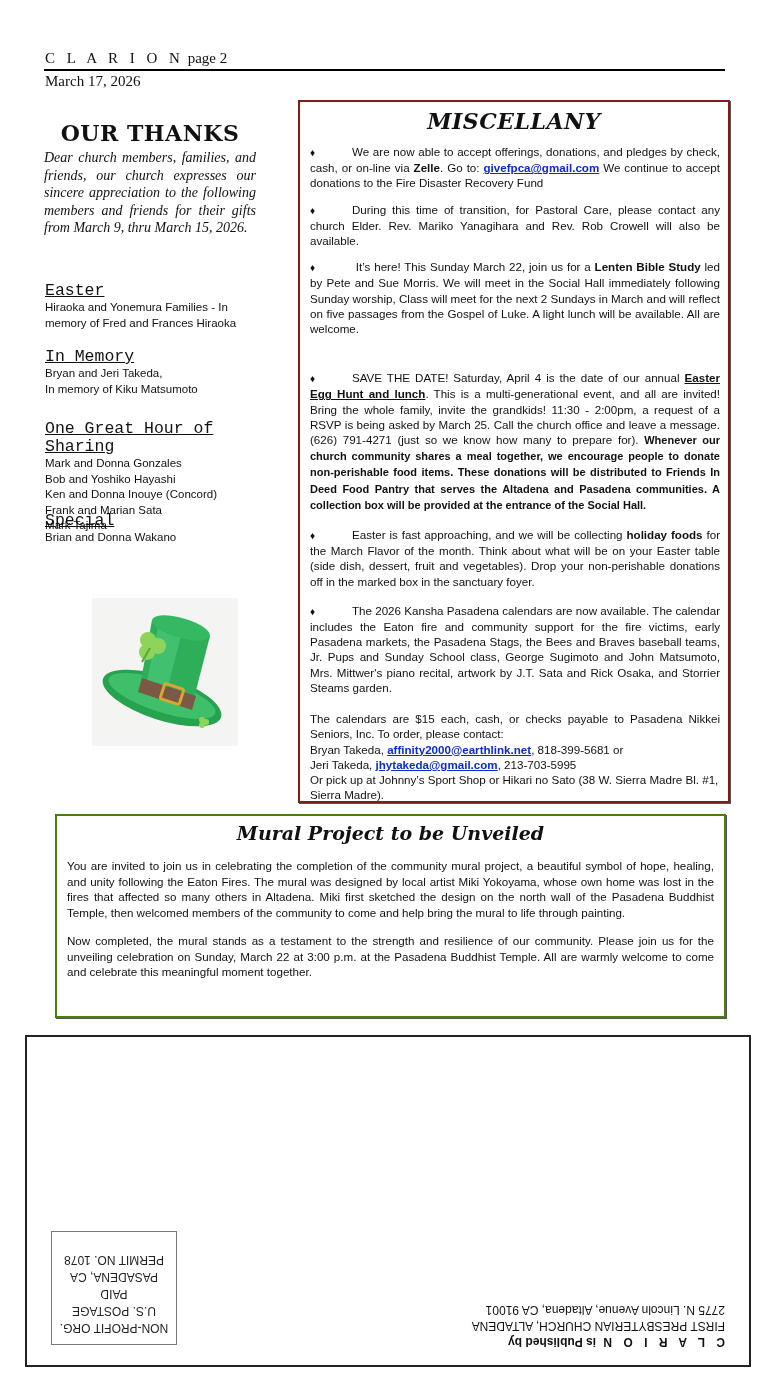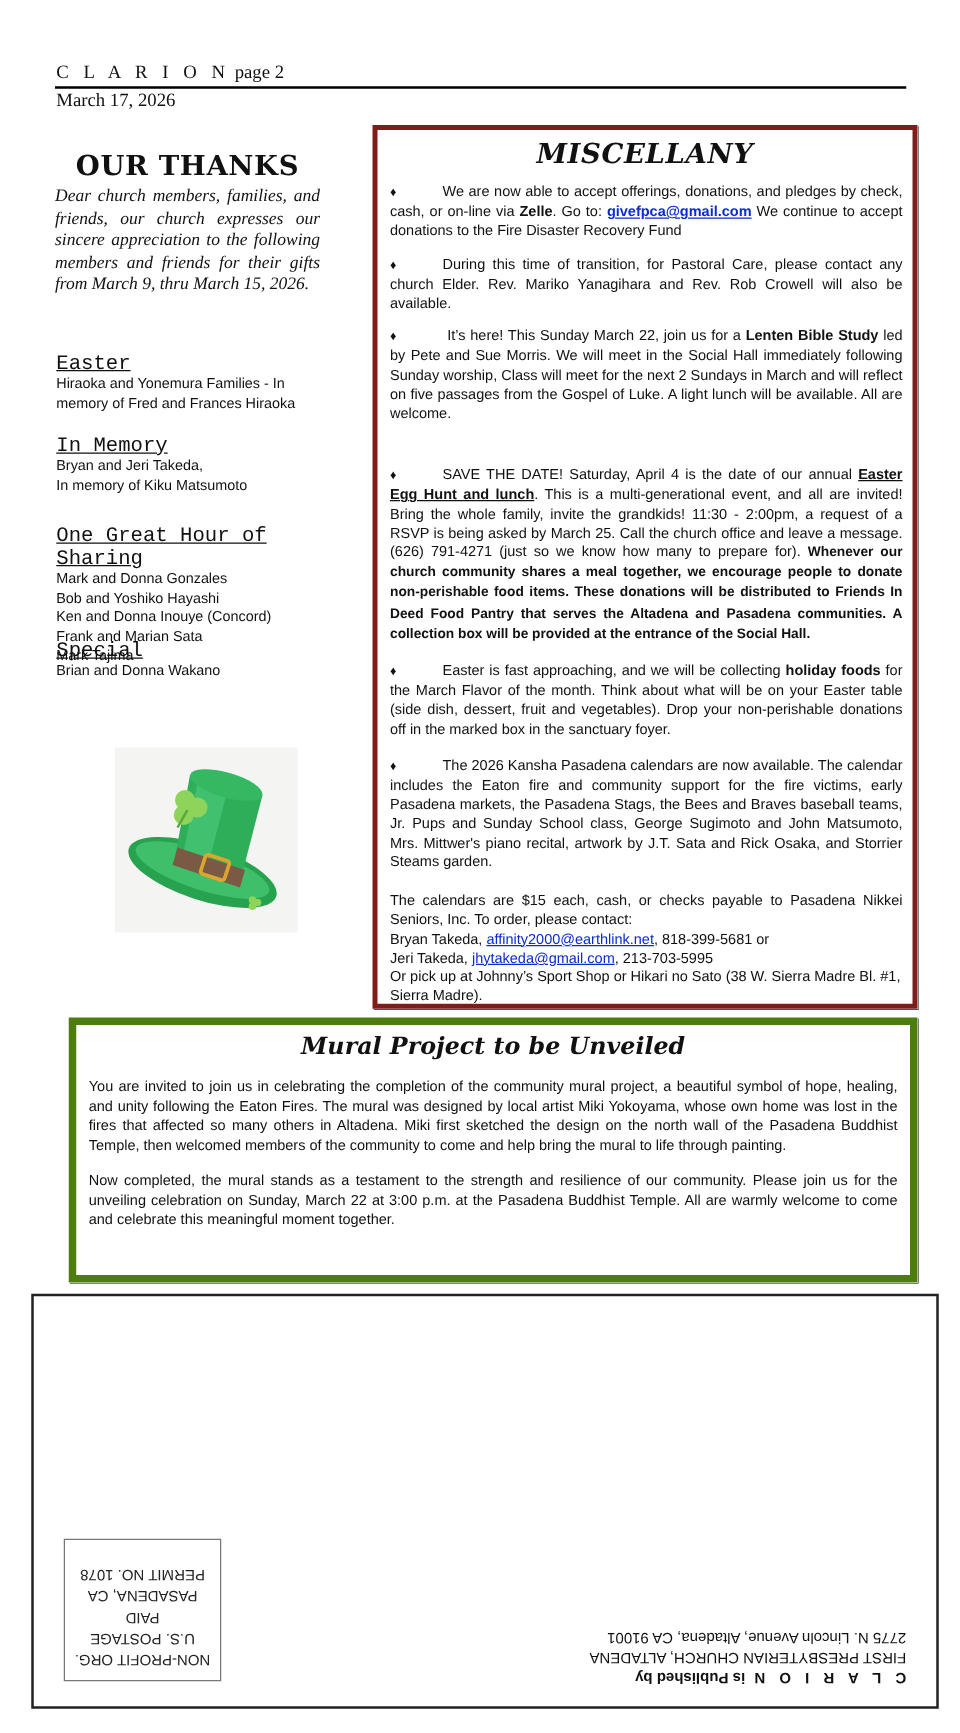--- a/index.html
+++ b/index.html
@@ -17,30 +17,30 @@
   #thanks-title { font-family: "DejaVu Serif", serif; font-weight: bold; font-size: 22px; text-align: center; letter-spacing: 0.5px; margin: 0 0 3px 0; }
   #thanks-intro { font-family: "Liberation Serif", serif; font-style: italic; font-size: 14px; line-height: 17.5px; text-align: justify; margin: 0; }
   .sec-head { font-family: Liberation Mono, monospace; font-size: 16.5px; text-decoration: underline; margin: 0; line-height: 18px; }
   .sec-list { font-family: "Liberation Sans", sans-serif; font-size: 11.5px; line-height: 15.5px; margin: 0; }
   .sec { position: absolute; left: 45px; width: 240px; }
 
   
   #hat { position: absolute; left: 92px; top: 598px; width: 146px; height: 148px; background: #f4f4f2; }
 
   
-  #misc { position: absolute; left: 298px; top: 100px; width: 428px; height: 699px; border: 4px solid #7f1d1d; box-shadow: 1px 1px 0 #555; }
+  #misc { position: absolute; left: 298px; top: 100px; width: 428px; height: 699px; border: 2px solid #7f1d1d; box-shadow: 1px 1px 0 #555; }
   #misc-title { font-family: "DejaVu Serif", serif; font-weight: bold; font-style: italic; font-size: 22px; text-align: center; margin: 6px 0 10px 0; letter-spacing: 0.5px; }
   .misc-item { font-family: "Liberation Sans", sans-serif; font-size: 11.6px; line-height: 15.2px; text-align: justify; margin: 0 8px 0 10px; }
   .misc-item .bullet { display: inline-block; width: 42px; font-size: 10px; }
-  .misc-item a { color: #0a2bd1; text-decoration: underline; }
+  .misc-item a { color: #0a2bd1; text-decoration: underline; font-weight: bold; }
   .misc-item b u, .misc-item u b { text-decoration: underline; }
   .smallbold { font-weight: bold; font-size: 11px; }
 
   
-  #mural { position: absolute; left: 55px; top: 814px; width: 667px; height: 200px; border: 6px solid #4d7c0f; box-shadow: 1px 1px 0 #555; }
+  #mural { position: absolute; left: 55px; top: 814px; width: 667px; height: 200px; border: 2px solid #4d7c0f; box-shadow: 1px 1px 0 #555; }
   #mural-title { font-family: "DejaVu Serif", serif; font-weight: bold; font-style: italic; font-size: 19px; text-align: center; margin: 6px 0 14px 0; }
   .mural-p { font-family: "Liberation Sans", sans-serif; font-size: 11.6px; line-height: 15.5px; text-align: justify; margin: 0 10px 13px 10px; }
 
   
   #mail { position: absolute; left: 25px; top: 1035px; width: 722px; height: 328px; border: 2px solid #222; }
   #postage { position: absolute; left: 24px; top: 194px; width: 124px; height: 112px; border: 1px solid #777; transform: rotate(180deg); }
   #postage div { font-family: "Liberation Sans", sans-serif; font-size: 12px; text-align: center; line-height: 17px; color: #222; }
   #postage .first { margin-top: 8px; }
   #publisher { position: absolute; right: 24px; top: 265px; width: 260px; transform: rotate(180deg); text-align: left; }
   #publisher div { font-family: "Liberation Sans", sans-serif; font-size: 12px; line-height: 16px; color: #111; white-space: nowrap; }

